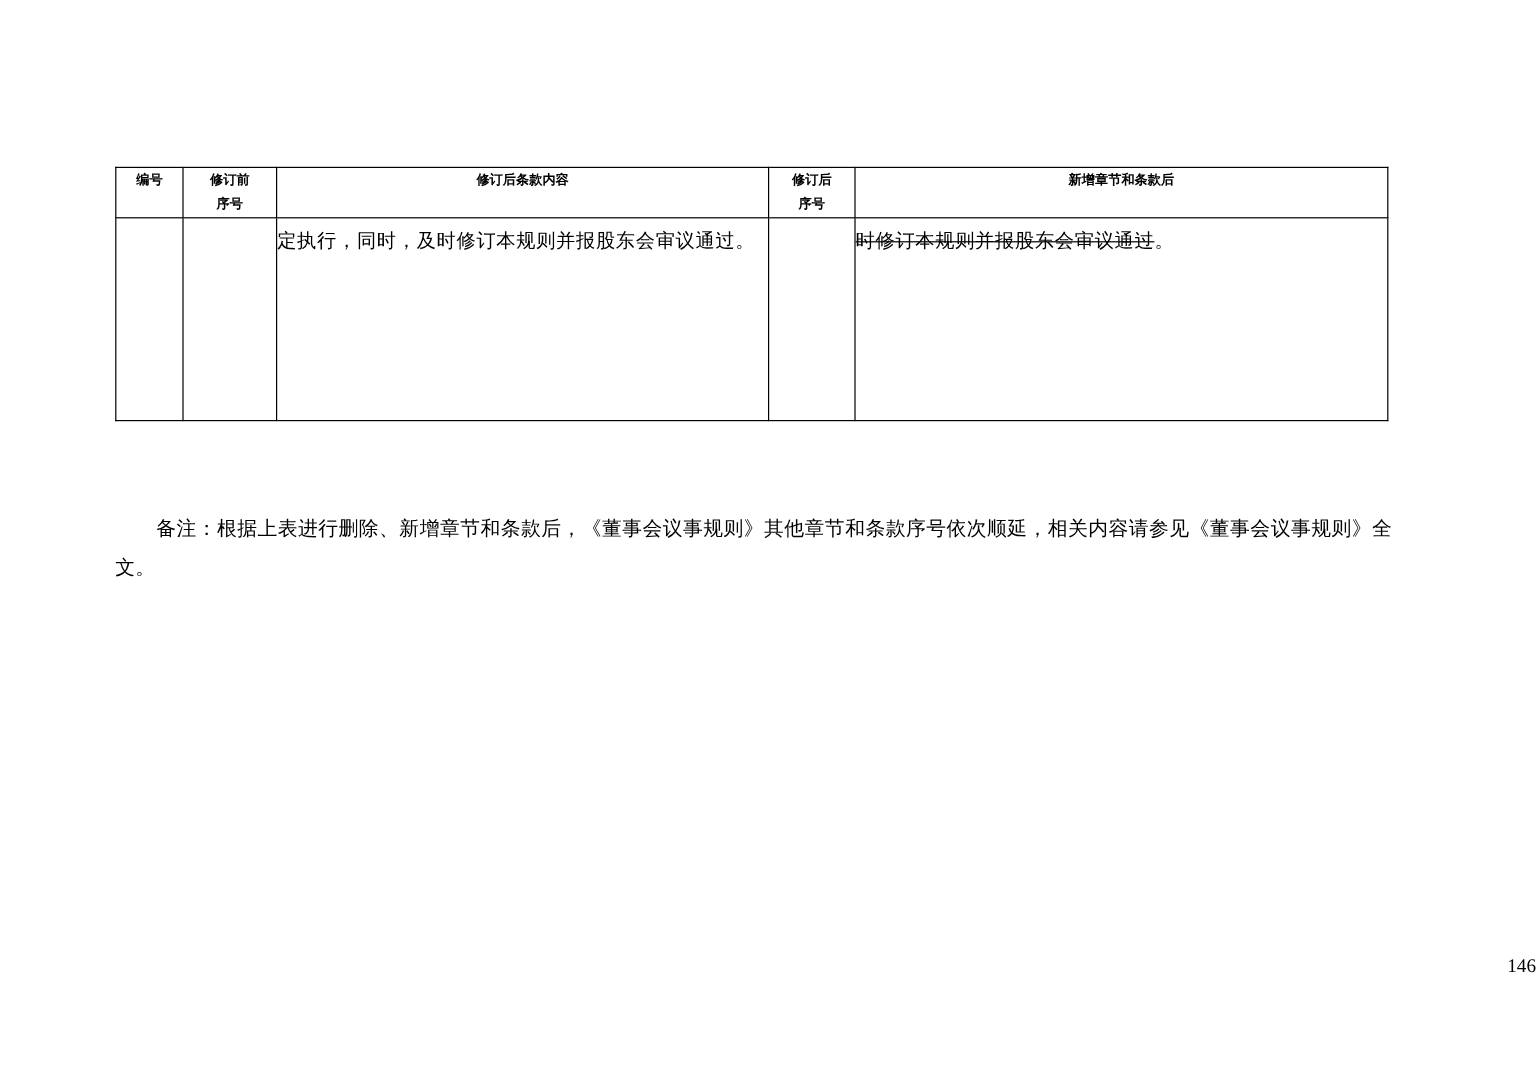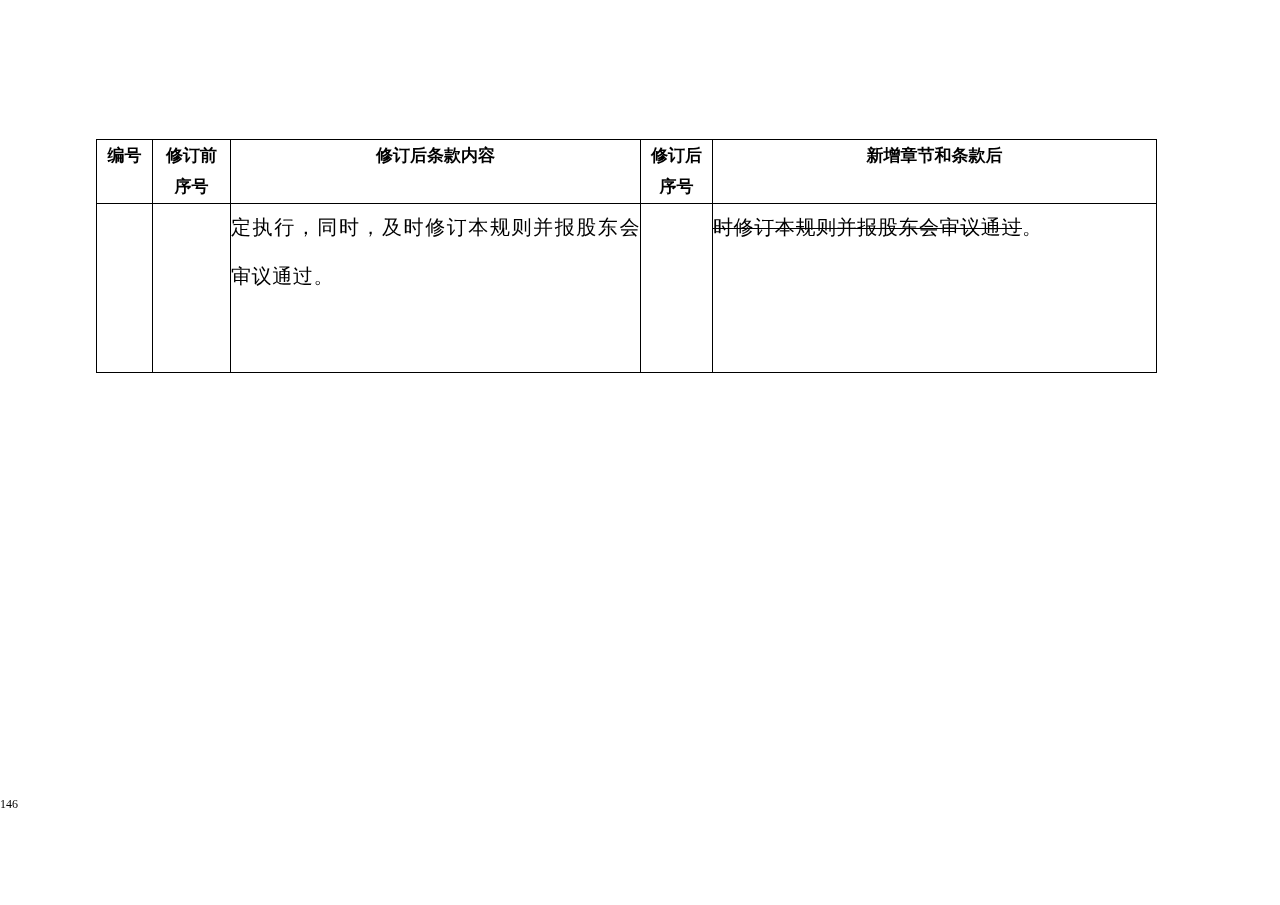--- a/index.html
+++ b/index.html
@@ -32,41 +32,41 @@
   }
   .doc-table td, .doc-table th {
     border: 1px solid #000000;
     vertical-align: top;
     padding: 0;
   }
   .hdr-cell {
     text-align: center;
     vertical-align: middle;
     font-weight: bold;
-    font-size: 17px;
+    font-size: 11px;
     line-height: 1.85;
     padding: 10px 4px;
     font-family: "Liberation Serif", serif;
   }
   .col-num { width: 56px; }
   .col-old-idx { width: 78px; }
   .col-old-text { width: 410px; }
   .col-new-idx { width: 72px; }
   .col-new-text { width: 444px; }
 
   .body-row td {
     height: 168px;
   }
   .cell-text {
-    font-size: 20px;
+    font-size: 16px;
     line-height: 2.45;
     padding: 12px 14px 0 14px;
     letter-spacing: 0.6px;
     text-align: justify;
-    font-family: Liberation Mono, monospace;
+    font-family: Liberation Sans, sans-serif;
   }
   .strike {
     text-decoration: line-through;
     text-decoration-thickness: 1px;
   }
   .note {
     position: absolute;
     left: 96px;
     top: 425px;
     width: 1064px;
@@ -77,22 +77,22 @@
   }
   .note .indent {
     display: inline-block;
     width: 34px;
   }
   .page-number {
     position: absolute;
     left: 0;
     top: 797px;
     width: 1280px;
-    text-align: left;
-    font-size: 12px;
+    text-align: right;
+    font-size: 16px;
     font-family: "Liberation Serif", serif;
   }
 </style>
 </head>
 <body>
 
 <div class="page">
 
   <table class="doc-table">
     <colgroup>
@@ -121,16 +121,19 @@
       <tr class="body-row">
         <td class="cell-text"></td>
         <td class="cell-text"></td>
         <td class="cell-text">定执行，同时，及时修订本规则并报股东会审议通过。</td>
         <td class="cell-text"></td>
         <td class="cell-text"><span class="strike">时修订本规则并报股东会审议通过</span><span>。</span></td>
       </tr>
     </tbody>
   </table>
 
+  <div class="note">
+    <span class="indent"></span><span>备注：</span><span>根据上表进行删除、新增章节和条款后，《董事会议事规则》其他章节和条款序号依次顺延，相关内容请参见《董事会议事规则》全文。</span>
+  </div>
 
   <div class="page-number">146</div>
 
 </div>
 
 </body></html>

